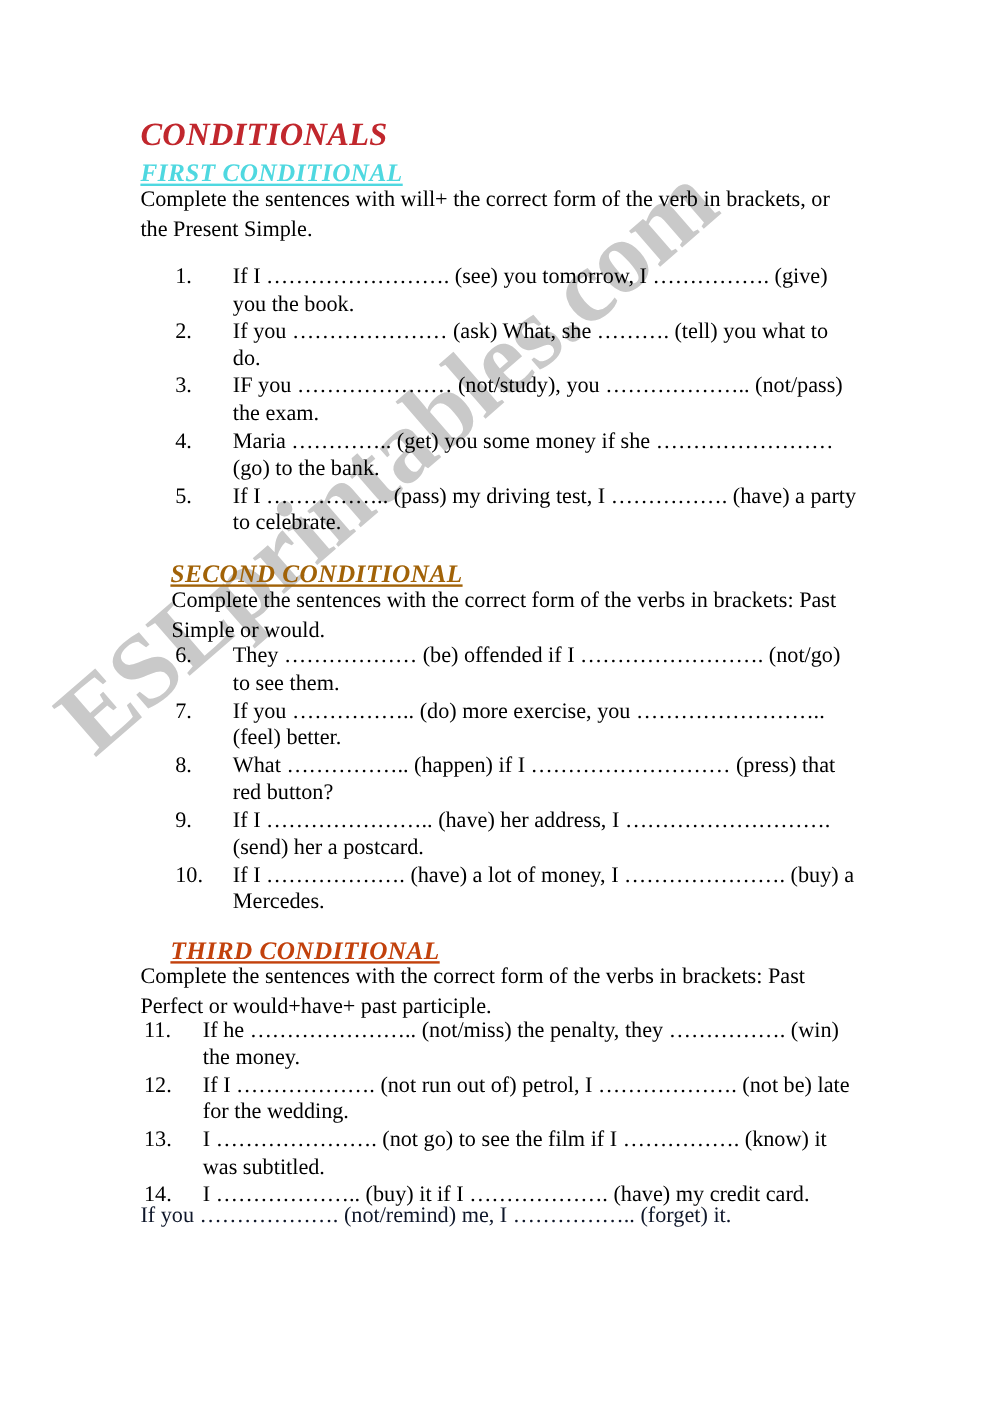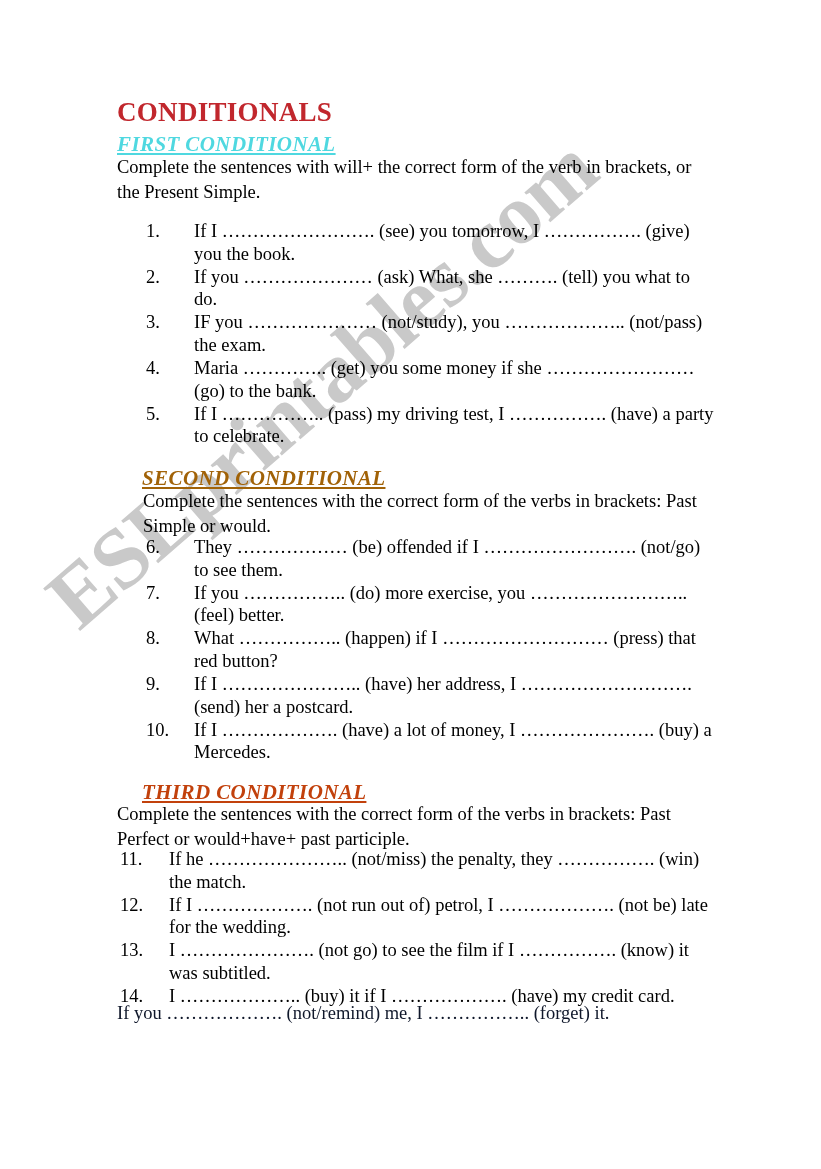--- a/index.html
+++ b/index.html
@@ -46,20 +46,21 @@
     width: 821px;
     height: 1169px;
     z-index: 2;
   }
 
   .title {
     position: absolute;
     left: 117px;
     top: 97px;
     font-size: 27px;
+    font-style: italic;
     font-weight: bold;
     color: #c1272d;
     letter-spacing: 0.3px;
   }
 
   .sec-head {
     font-size: 21px;
     font-style: italic;
     font-weight: bold;
     text-decoration: underline;
@@ -187,21 +188,21 @@
       </li>
     </ul>
 
     <div class="sec-head third" style="color: #c2410c;">THIRD CONDITIONAL</div>
 
     <div class="intro third">Complete the sentences with the correct form of the verbs in brackets: Past Perfect or would+have+ past participle.</div>
 
     <ul class="qlist g3">
       <li class="qitem">
         <span class="qnum">11.</span>
-        <span class="qtext">If he ………………….. (not/miss) the penalty, they ……………. (win) the match.</span>
+        <span class="qtext">If he ………………….. (not/miss) the penalty, they ……………. (win) the money.</span>
       </li>
       <li class="qitem">
         <span class="qnum">12.</span>
         <span class="qtext">If I ………………. (not run out of) petrol, I ………………. (not be) late for the wedding.</span>
       </li>
       <li class="qitem">
         <span class="qnum">13.</span>
         <span class="qtext">I …………………. (not go) to see the film if I ……………. (know) it was subtitled.</span>
       </li>
       <li class="qitem">

